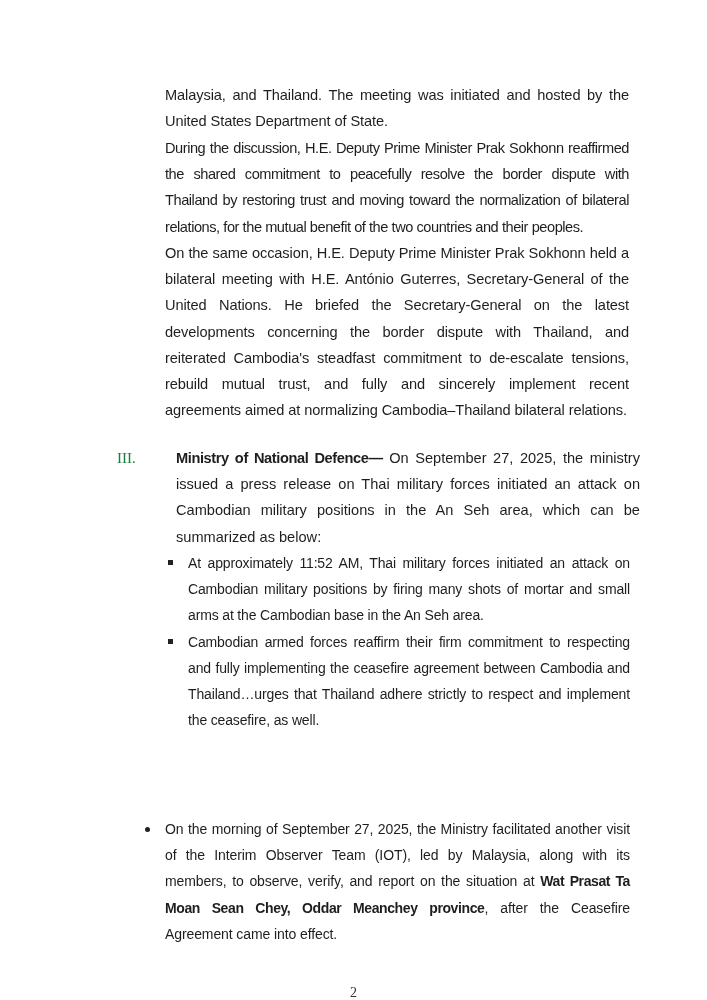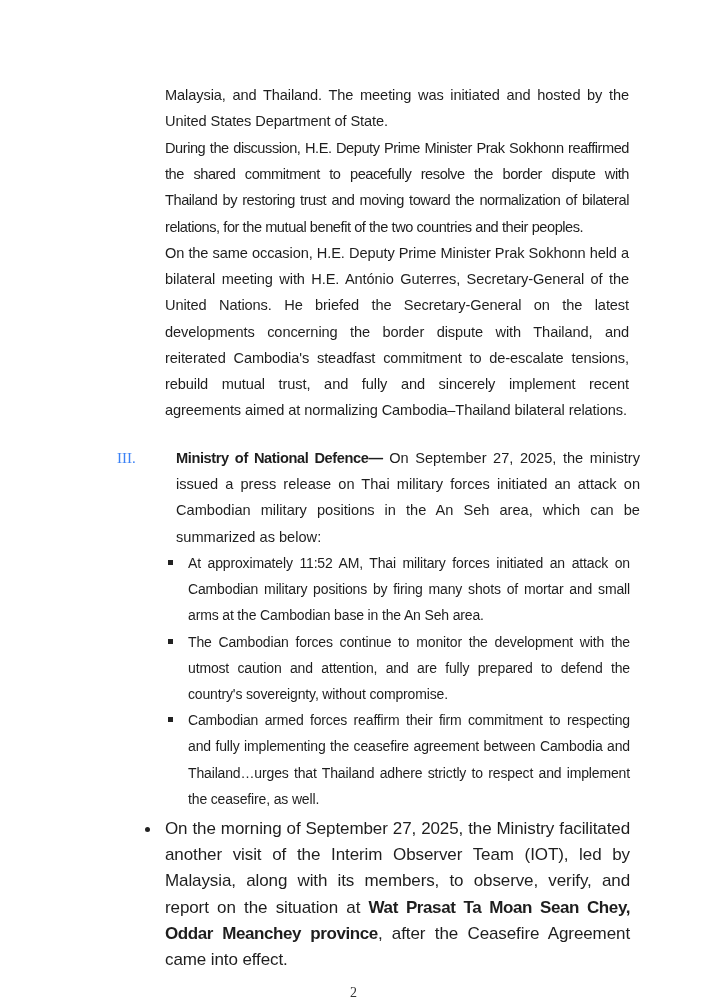--- a/index.html
+++ b/index.html
@@ -4,31 +4,31 @@
 <style>
   html, body { margin: 0; padding: 0; background: #ffffff; }
   body { width: 707px; height: 1000px; position: relative; overflow: hidden;
          font-family: "Liberation Sans", sans-serif; color: #1e1e1e; }
   .page { position: absolute; left: 0; top: 0; width: 707px; height: 1000px; background: #fff; margin-top: 30px; }
   .para { position: absolute; left: 165px; width: 464px; font-size: 14.6px; line-height: 26.2px;
           text-align: justify; letter-spacing: -0.1px; }
   .para.condensed { letter-spacing: -0.45px; }
   .section { position: absolute; left: 110px; top: 415px; width: 520px; }
   .roman { position: absolute; left: 7px; top: 0; font-family: "Liberation Serif", serif;
-           font-size: 15px; color: #3b82f6; line-height: 26.2px; text-align: right; }
+           font-size: 15px; color: #15803d; line-height: 26.2px; text-align: right; }
   .section-body { position: absolute; left: 66px; top: 0; width: 464px; font-size: 14.6px;
                   line-height: 26.2px; text-align: justify; }
   .bold { font-weight: bold; letter-spacing: -0.4px; }
   .sq-list { position: absolute; left: 168px; top: 520px; width: 462px; margin: 0; padding: 0; list-style: none; }
   .sq-item { position: relative; padding-left: 20px; font-size: 14px; line-height: 26.2px;
              text-align: justify; letter-spacing: -0.15px; margin-bottom: 0; }
   .sq-bullet { position: absolute; left: 0; top: 10px; width: 5px; height: 5px; background: #222; }
   .dot-item { position: absolute; left: 145px; top: 786px; width: 485px; }
   .dot-bullet { position: absolute; left: 0; top: 11px; width: 5px; height: 5px; border-radius: 50%; background: #222; }
-  .dot-text { position: absolute; left: 20px; top: 0; width: 465px; font-size: 17px; line-height: 26.2px;
+  .dot-text { position: absolute; left: 20px; top: 0; width: 465px; font-size: 14px; line-height: 26.2px;
               text-align: justify; letter-spacing: -0.1px; }
   .page-number { position: absolute; left: 0; width: 707px; top: 955px; text-align: center;
                  font-family: "Liberation Serif", serif; font-size: 14px; color: #333; }
 </style>
 </head>
 <body>
 
 <div class="page">
 
   <p class="para" style="top:52px; margin:0;">Malaysia, and Thailand. The meeting was initiated and hosted by the United States Department of State.</p>
@@ -44,24 +44,20 @@
     </div>
   </div>
 
   <ul class="sq-list">
     <li class="sq-item">
       <span class="sq-bullet"></span>
       <span>At approximately 11:52 AM, Thai military forces initiated an attack on Cambodian military positions by firing many shots of mortar and small arms at the Cambodian base in the An Seh area.</span>
     </li>
     <li class="sq-item">
       <span class="sq-bullet"></span>
-      <span>The Cambodian forces continue to monitor the development with the utmost caution and attention, and are fully prepared to defend the country's sovereignty, without compromise.</span>
-    </li>
-    <li class="sq-item">
-      <span class="sq-bullet"></span>
       <span>Cambodian armed forces reaffirm their firm commitment to respecting and fully implementing the ceasefire agreement between Cambodia and Thailand…urges that Thailand adhere strictly to respect and implement the ceasefire, as well.</span>
     </li>
   </ul>
 
   <div class="dot-item">
     <span class="dot-bullet"></span>
     <div class="dot-text">
       <span>On the morning of September 27, 2025, the Ministry facilitated another visit of the Interim Observer Team (IOT), led by Malaysia, along with its members, to observe, verify, and report on the situation at </span><span class="bold">Wat Prasat Ta Moan Sean Chey, Oddar Meanchey province</span><span>, after the Ceasefire Agreement came into effect.</span>
     </div>
   </div>

